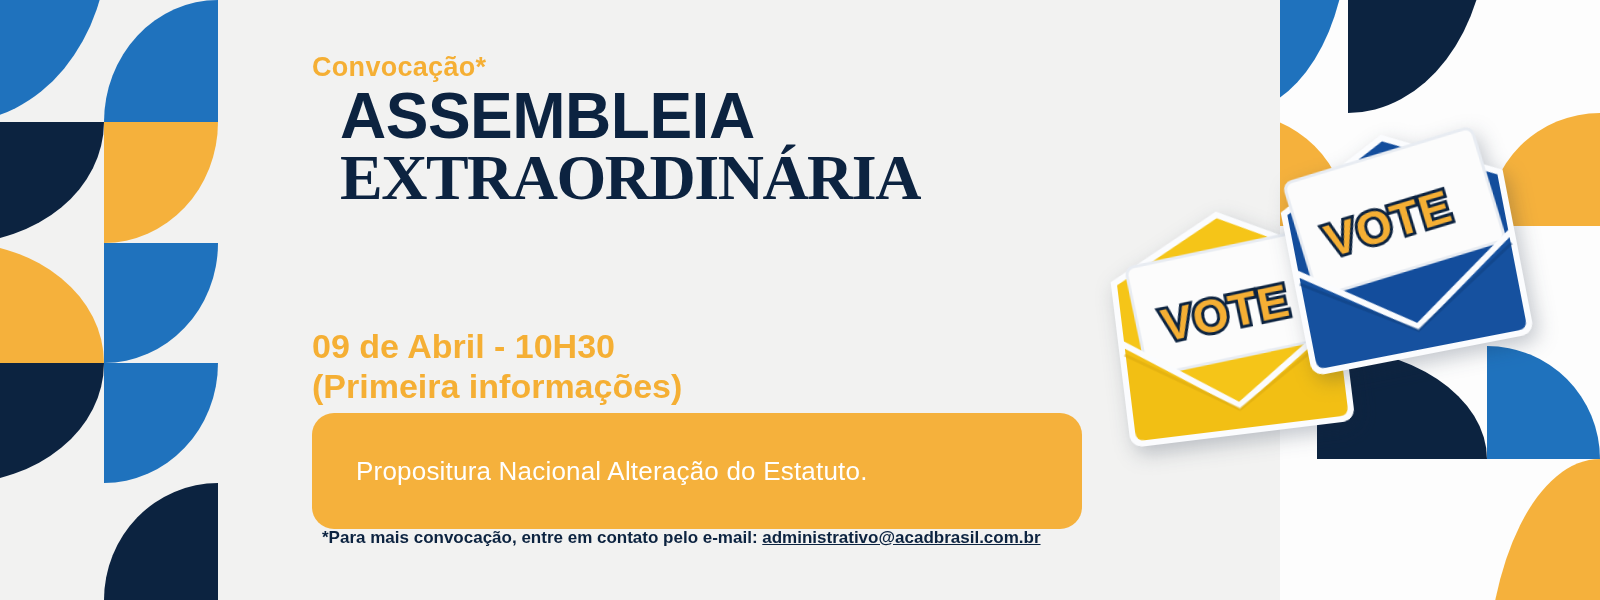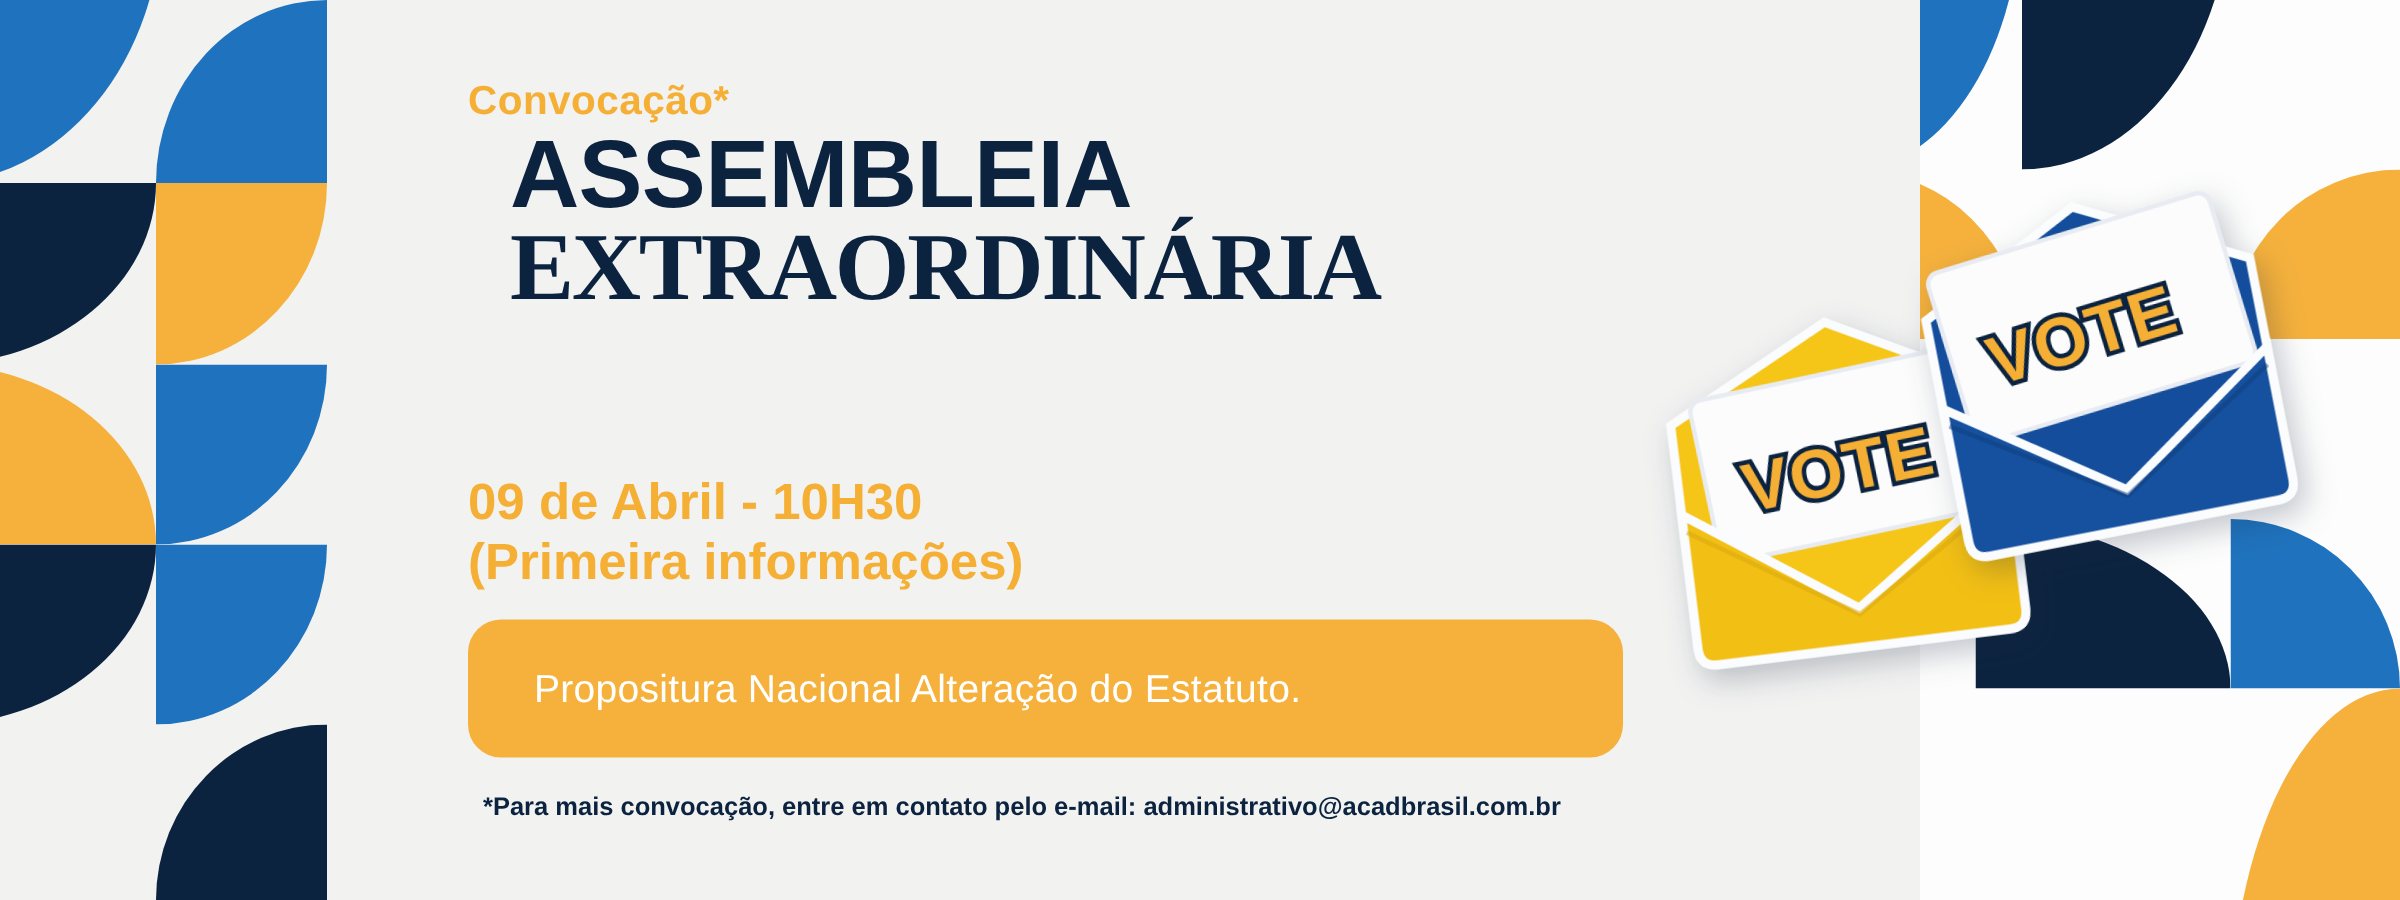--- a/index.html
+++ b/index.html
@@ -71,34 +71,34 @@
     line-height: 0.96;
     letter-spacing: -0.5px;
     margin-left: 28px;
   }
   #headline .hl-line { display: block; white-space: nowrap; }
   #headline .hl-3 { letter-spacing: -1.5px; font-family: Liberation Serif, serif; }
 
   #datetime {
     position: absolute;
     left: 0;
-    top: 315px;
+    top: 326px;
     color: #F5AF34;
     font-weight: bold;
     font-size: 34px;
     line-height: 1.18;
   }
   #datetime span { display: block; white-space: nowrap; }
 
   #topic-pill {
     position: absolute;
     left: 0;
     top: 413px;
     width: 770px;
-    height: 92px;
+    height: 116px;
     background: #F5B13C;
     border-radius: 22px;
     box-sizing: border-box;
     display: flex;
     align-items: center;
     padding-left: 44px;
   }
   #topic-pill-label {
     color: #ffffff;
     font-size: 26px;
@@ -109,20 +109,21 @@
   #footnote {
     position: absolute;
     left: 10px;
     top: 528px;
     color: #0C2340;
     font-size: 17px;
     font-weight: bold;
     white-space: nowrap;
   }
   #footnote-email {
+    text-decoration: underline;
   }
 
   
   #envelopes {
     position: absolute;
     left: 1090px;
     top: 130px;
     width: 420px;
     height: 330px;
   }

